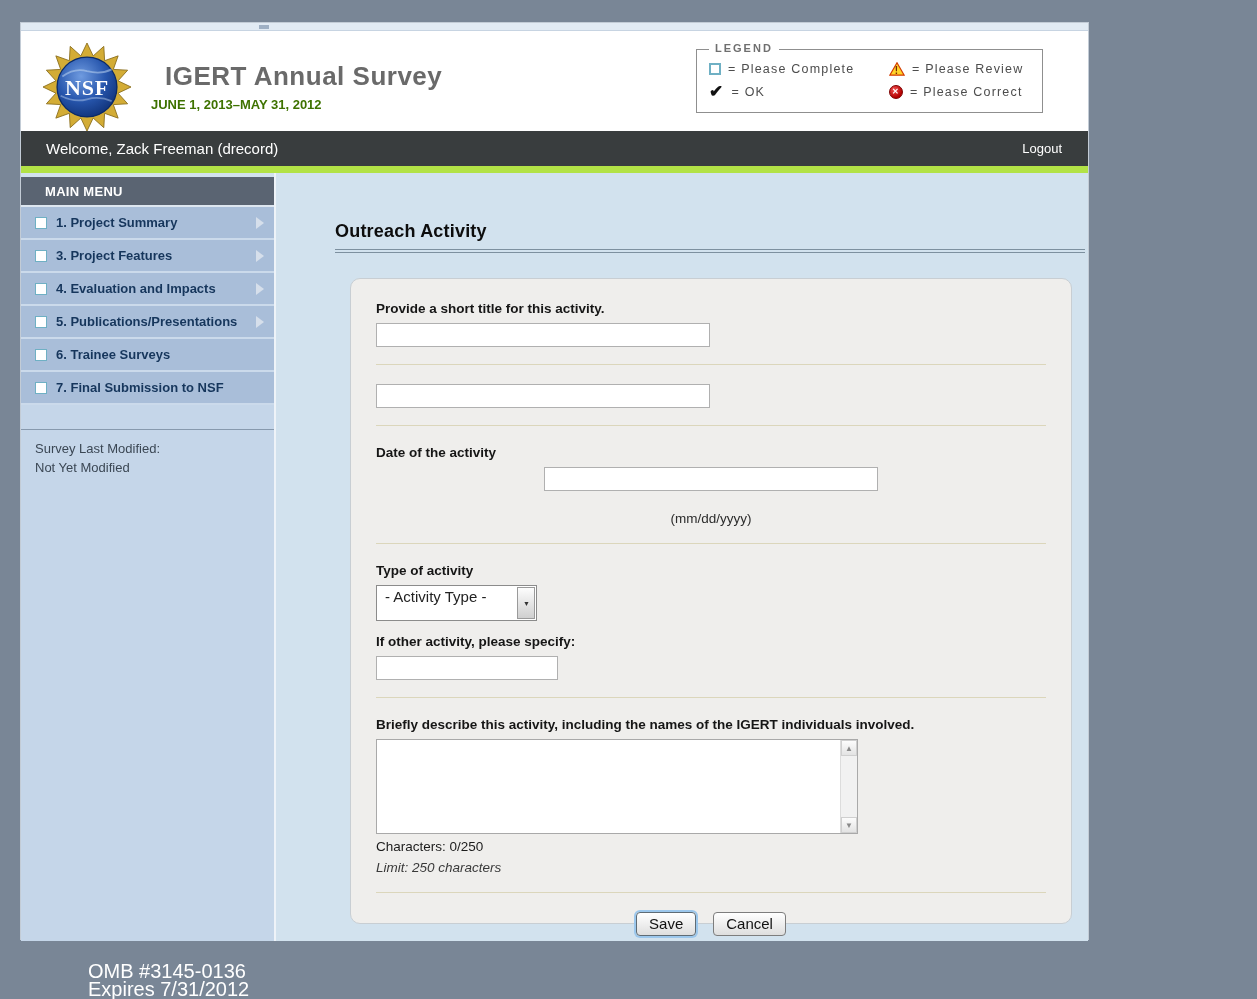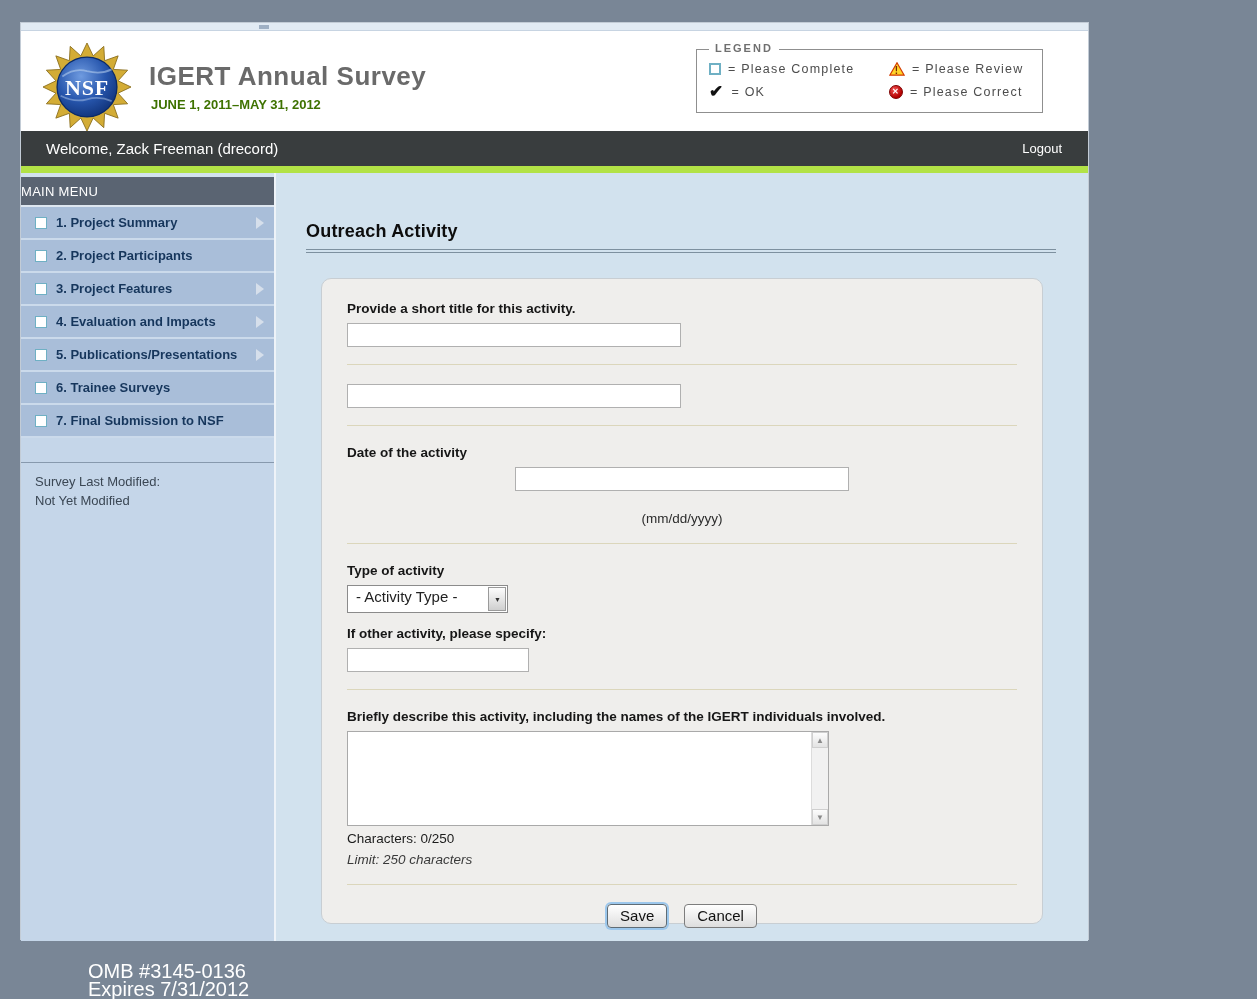--- a/index.html
+++ b/index.html
@@ -19,21 +19,21 @@
     height:8px; background:#e2ebf4; border-bottom:1px solid #c7d4e2; position:relative;
   }
   .win-topstrip .strip-thumb {
     position:absolute; left:238px; top:2px; width:10px; height:4px; background:#9fb0c4;
   }
 
   
   .header { height:100px; position:relative; background:#ffffff; }
   .nsf-logo { position:absolute; left:22px; top:12px; width:88px; height:88px; }
   .header-title {
-    position:absolute; left:128px; top:30px;
+    position:absolute; left:144px; top:30px;
     font-size:26px; font-weight:bold; color:#6a6a6a; letter-spacing:0.5px;
   }
   .header-date {
     position:absolute; left:130px; top:66px;
     font-size:13px; font-weight:bold; color:#3e7200;
   }
   .legend-box {
     position:absolute; left:675px; top:18px; width:347px; height:64px;
     border:1px solid #8f8f8f; background:#fff; padding:8px 10px 20px 12px;
   }
@@ -67,22 +67,22 @@
 
   
   .body-row { display:flex; height:768px; }
 
   .sidebar {
     width:255px; background:#c5d6e9; display:flex; flex-direction:column;
     border-right:2px solid #eef3f8; position:relative;
   }
   .sidebar-gap { height:4px; background:#d2e2ee; }
   .menu-title {
-    height:30px; background:#5a6472; color:#fff; font-size:13px; font-weight:normal;
-    line-height:30px; padding-left:0; letter-spacing:0.3px;
+    height:30px; background:#5a6472; color:#fff; font-size:13px; font-weight:bold;
+    line-height:30px; padding-left:24px; letter-spacing:0.3px;
     border-bottom:2px solid #dde6f0;
   }
   .menu-item {
     height:33px; display:flex; align-items:center;
     padding:0 10px 0 14px; background:#a9bed9; border-bottom:2px solid #cbdaeb;
     font-size:13px; font-weight:bold; color:#16365c; cursor:pointer;
   }
   .mi-checkbox {
     width:12px; height:12px; background:#fff; border:1px solid #6fb0c4;
     margin-right:9px; flex:0 0 auto;
@@ -94,21 +94,21 @@
   .sidebar-links {
     padding:26px 0 0 24px; display:flex; flex-direction:column; gap:19px;
   }
   .sidebar-link { font-size:14px; color:#35567e; cursor:pointer; }
   .sidebar-divider { margin-top:24px; border-top:1px solid #8799ad; }
   .last-modified {
     padding:9px 14px; font-size:13px; color:#3b4754; line-height:19px;
   }
 
   
-  .content { flex:1; background:#d2e2ee; position:relative; }
+  .content { flex:1; background:#d2e2ee; position:relative;padding-left:29px; }
   .page-title {
     margin:48px 0 7px 30px; font-size:18px; font-weight:bold; color:#0d0d0d;
     letter-spacing:0.2px;
   }
   .title-rule {
     margin-left:30px; width:750px; height:4px;
     border-top:1px solid #7d909f; border-bottom:1px solid #7d909f;
   }
   .panel {
     margin:25px 0 0 45px; width:722px; height:646px;
@@ -119,21 +119,21 @@
   .text-input {
     width:334px; height:24px; border:1px solid #b0b0b0; background:#fff;
     font-size:14px; padding:0 5px; font-family:"Liberation Sans", sans-serif;
   }
   .text-input.small { width:182px; }
   .sep { border-top:1px solid #dbd6bb; margin:17px 0 19px 0; }
   .date-row { display:flex; align-items:center; gap:20px;flex-direction:column; }
   .date-hint { font-size:13.5px; color:#2c2c2c; }
 
   .select-box {
-    display:inline-flex; height:28px; border:1px solid #8b8b8b; background:#fff;
+    display:inline-flex; height:36px; border:1px solid #8b8b8b; background:#fff;
     align-items:stretch; cursor:pointer;gap:20px;
   }
   .select-text { font-size:15px; color:#222; padding:2px 10px 0 8px; white-space:nowrap; }
   .select-btn {
     width:18px; border-left:1px solid #8b8b8b; margin:1px; 
     background:linear-gradient(#fdfdfd,#cfcfcf); border:1px solid #9a9a9a;
     display:flex; align-items:center; justify-content:center;
     font-size:7px; color:#333;
   }
   .other-label { margin-top:13px; }
@@ -191,21 +191,21 @@
           <stop offset="100%" stop-color="#0e2f74"></stop>
         </radialGradient>
       </defs>
       <polygon fill="#d3ac35" stroke="#8a6d1d" stroke-width="1" points="100,50 85.3,57 96.2,69.1 79.9,70 85.4,85.4 70,79.9 69.1,96.2 57,85.3 50,100 43,85.3 30.9,96.2 30,79.9 14.6,85.4 20.1,70 3.8,69.1 14.7,57 0,50 14.7,43 3.8,30.9 20.1,30 14.6,14.6 30,20.1 30.9,3.8 43,14.7 50,0 57,14.7 69.1,3.8 70,20.1 85.4,14.6 79.9,30 96.2,30.9 85.3,43"></polygon>
       <circle cx="50" cy="50" r="34" fill="url(#globe)" stroke="#0b2a66" stroke-width="1.5"></circle>
       <path d="M22 38 q14 -10 28 -6 q16 4 28 -2" fill="none" stroke="#bcd3f0" stroke-width="2" opacity="0.55"></path>
       <path d="M20 60 q16 8 30 4 q14 -4 28 2" fill="none" stroke="#bcd3f0" stroke-width="2" opacity="0.45"></path>
       <text x="50" y="59" text-anchor="middle" font-family="Liberation Serif, serif" font-size="25" font-weight="bold" fill="#ffffff" letter-spacing="1">NSF</text>
     </svg>
     <div class="header-title">IGERT Annual Survey</div>
-    <div class="header-date">JUNE 1, 2011–MAY 31, 2012</div>
+    <div class="header-date">JUNE 1, 2013–MAY 31, 2012</div>
 
     <div class="legend-box">
       <div class="legend-title">LEGEND</div>
       <div class="legend-grid">
         <div class="legend-item">
           <span class="icon-complete-box"></span>
           <span>= Please Complete</span>
         </div>
         <div class="legend-item">
           <svg width="16" height="14" viewBox="0 0 16 14">
@@ -235,24 +235,20 @@
   <div class="body-row">
 
     <div class="sidebar">
       <div class="sidebar-gap"></div>
       <div class="menu-title">MAIN MENU</div>
 
       <div class="menu-item">
         <span class="mi-checkbox"></span>
         <span>1. Project Summary</span>
         <span class="mi-arrow"></span>
-      </div>
-      <div class="menu-item">
-        <span class="mi-checkbox"></span>
-        <span>2. Project Participants</span>
       </div>
       <div class="menu-item">
         <span class="mi-checkbox"></span>
         <span>3. Project Features</span>
         <span class="mi-arrow"></span>
       </div>
       <div class="menu-item">
         <span class="mi-checkbox"></span>
         <span>4. Evaluation and Impacts</span>
         <span class="mi-arrow"></span>

